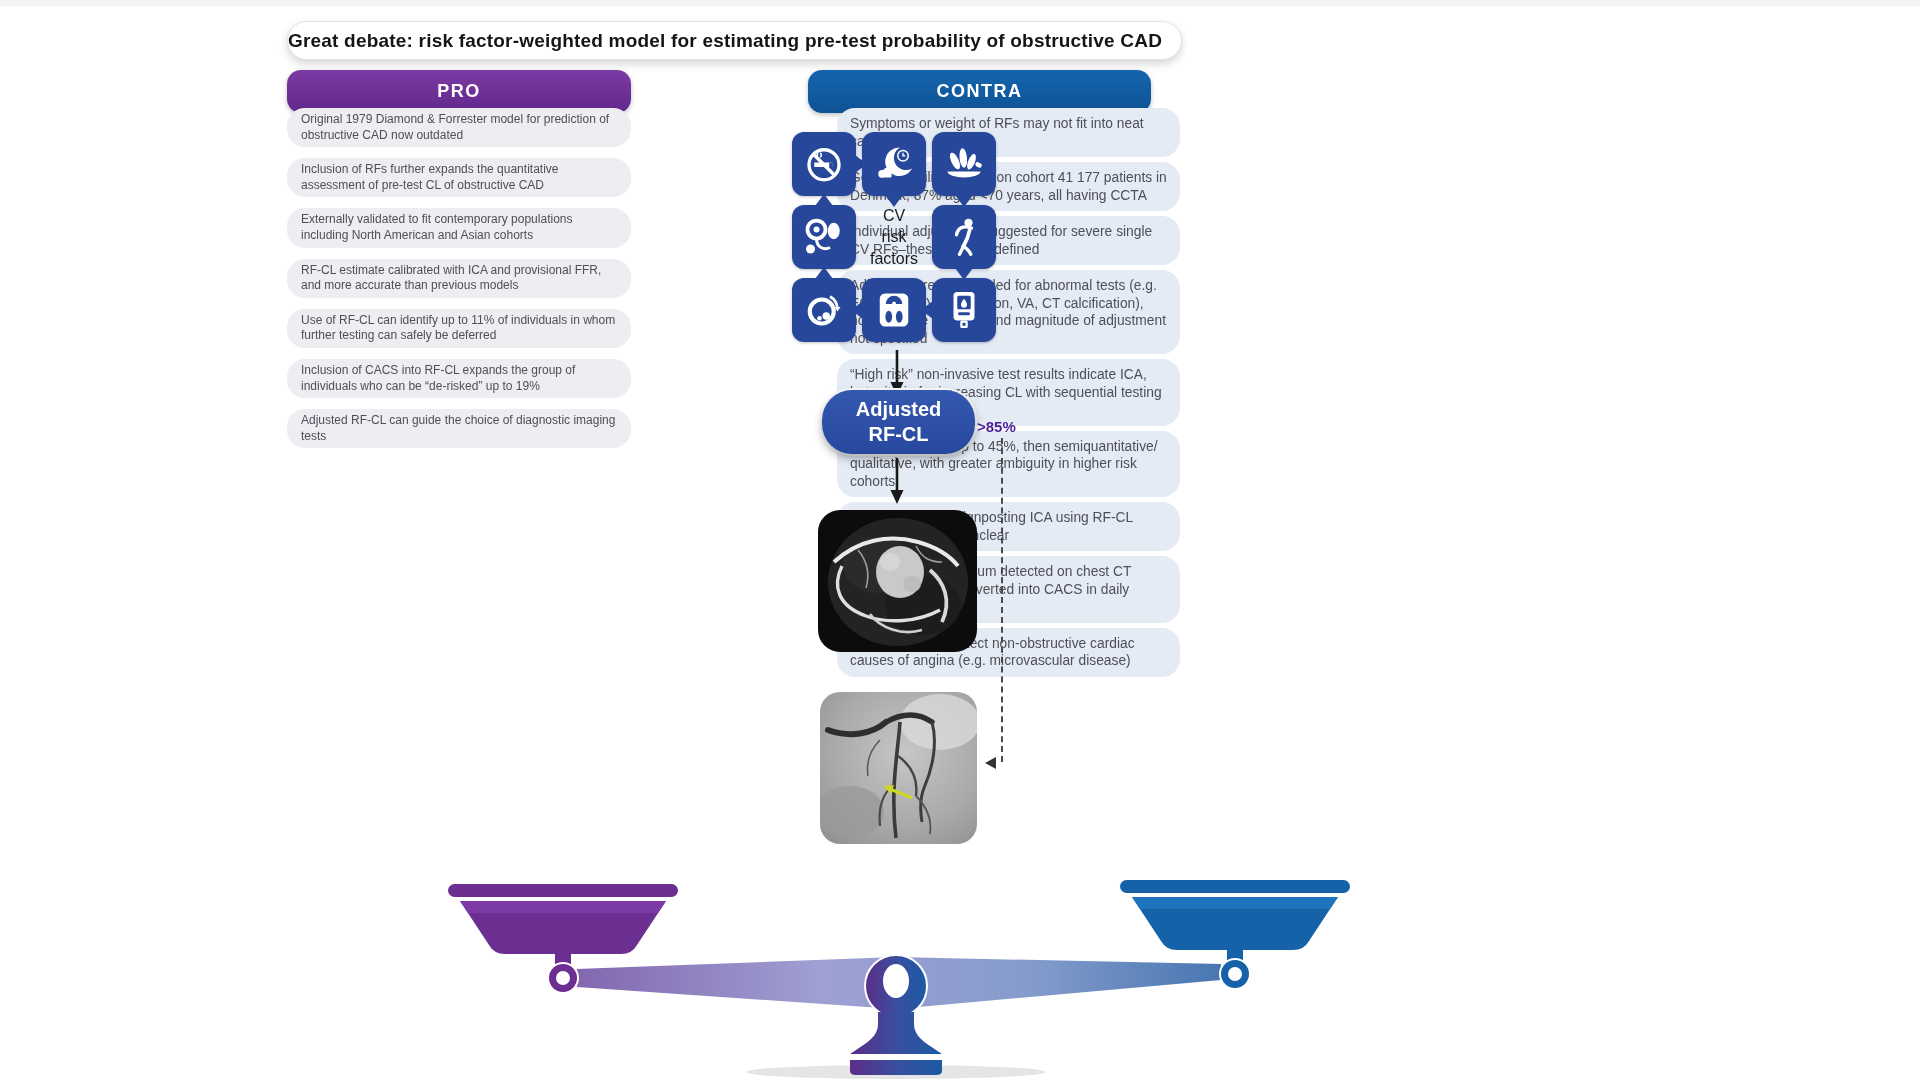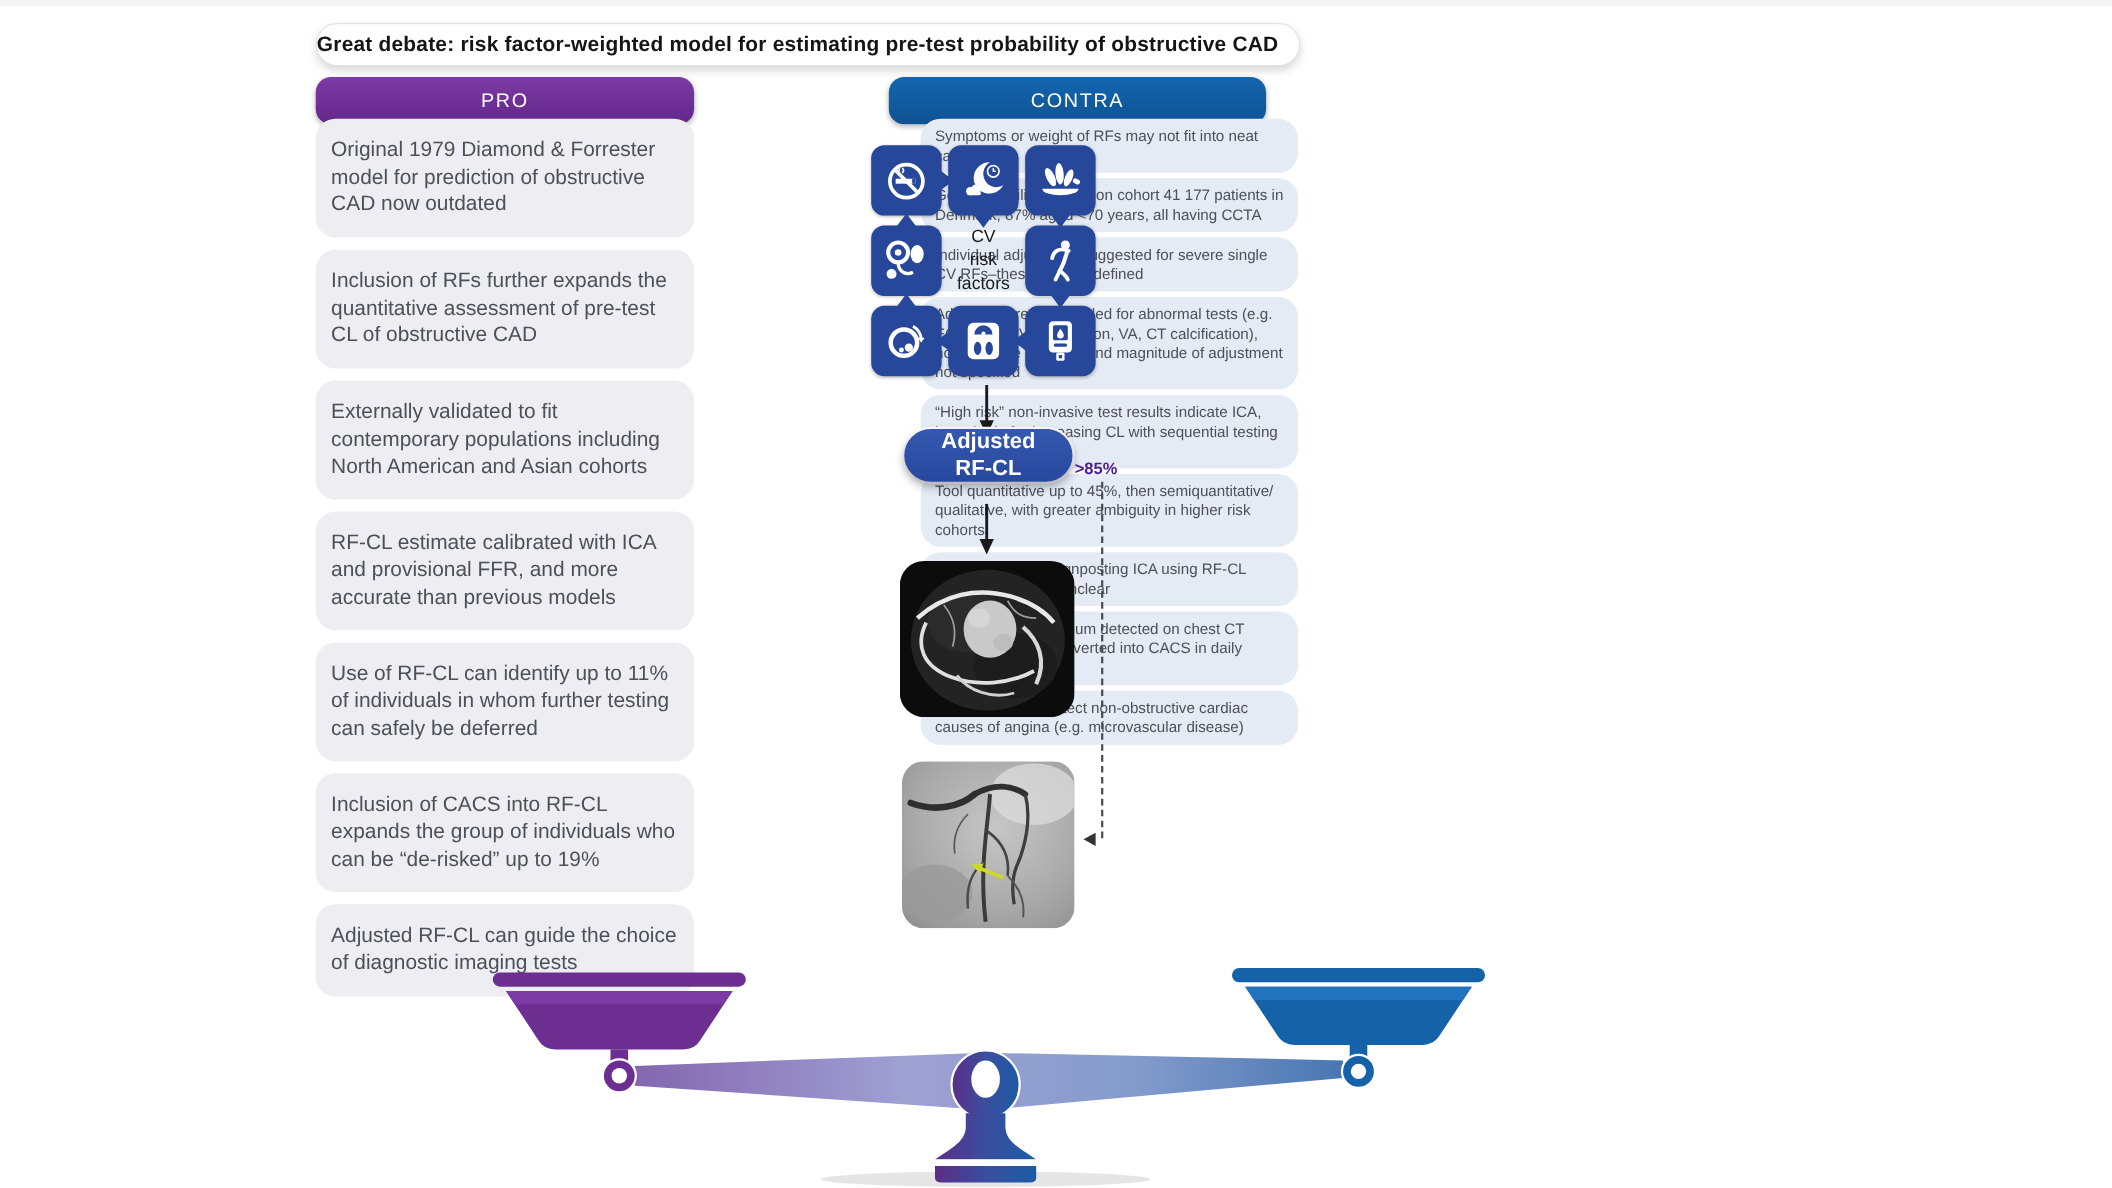--- a/index.html
+++ b/index.html
@@ -8,52 +8,52 @@
   .stage::before{content:"";position:absolute;left:0;top:0;width:100%;height:6px;background:#f4f4f4;}
 
   
   .title-pill{position:absolute;left:287px;top:21px;width:893px;height:37px;background:#fff;
     border:1px solid #e2e2e2;border-radius:22px;box-shadow:0 4px 9px rgba(0,0,0,.16);
     display:flex;align-items:center;justify-content:flex-start;}
   .title-pill span{font-size:19px;font-weight:600;color:#151515;letter-spacing:.2px;}
 
   
   .col-header{position:absolute;top:70px;height:43px;border-radius:14px;display:flex;align-items:center;
-    justify-content:center;color:#fff;font-size:18px;font-weight:400;letter-spacing:1.5px;
+    justify-content:center;color:#fff;font-size:18px;font-weight:700;letter-spacing:1.5px;
     box-shadow:0 2px 5px rgba(0,0,0,.25);}
   .col-header.pro{left:287px;width:344px;background:linear-gradient(180deg,#7b3aa4,#63278b);}
   .col-header.contra{left:808px;width:343px;background:linear-gradient(180deg,#1465ae,#0f5294);}
 
   
   .col{position:absolute;display:flex;flex-direction:column;}
   .pro-col{left:287px;top:108px;width:344px;gap:11px;}
   .contra-col{left:837px;top:108px;width:343px;gap:5px;}
   .bubble{border-radius:18px;color:#4e4f58;box-sizing:border-box;}
-  .pro-col .bubble{background:#ededf2;padding:17px 14px;font-size:19px;line-height:1.3;}
+  .pro-col .bubble{background:#ededf2;padding:4px 14px;font-size:12px;line-height:1.3;}
   .contra-col .bubble{background:#e4ebf5;padding:7px 13px;font-size:13.8px;line-height:1.27;}
 
   
   .icon-grid{position:absolute;left:792px;top:132px;display:grid;
     grid-template-columns:repeat(3,64px);grid-template-rows:repeat(3,64px);gap:9px 6px;}
   .tile{position:relative;background:#26479a;border-radius:12px;display:flex;align-items:center;
     justify-content:center;box-shadow:0 1px 3px rgba(0,0,0,.25);}
   .tile svg{width:48px;height:48px;display:block;}
   .ptr{position:absolute;width:0;height:0;border-style:solid;border-color:transparent;}
   .ptr-r{right:-11px;top:23px;border-width:9px 0 9px 12px;border-left-color:#26479a;}
   .ptr-l{left:-11px;top:23px;border-width:9px 12px 9px 0;border-right-color:#26479a;}
   .ptr-d{bottom:-11px;left:23px;border-width:12px 9px 0 9px;border-top-color:#26479a;}
   .ptr-u{top:-11px;left:23px;border-width:0 9px 12px 9px;border-bottom-color:#26479a;}
   .grid-label{display:flex;align-items:center;justify-content:center;text-align:center;
     font-size:16px;font-weight:500;color:#1b1b1b;line-height:1.35;word-spacing:9999px;}
 
   
   .flow-arrow{position:absolute;left:889px;width:16px;height:46px;}
   .arrow-1{top:350px;}
   .arrow-2{top:458px;}
-  .adjusted-box{position:absolute;left:822px;top:390px;width:153px;height:48px;border-radius:30px;
+  .adjusted-box{position:absolute;left:822px;top:390px;width:153px;height:64px;border-radius:30px;
     background:linear-gradient(180deg,#3558b0,#27489e);box-shadow:0 4px 9px rgba(0,0,0,.35),0 0 0 2px #fff;
     display:flex;align-items:center;justify-content:center;text-align:center;color:#fff;
     font-size:20px;font-weight:700;line-height:1.25;word-spacing:9999px;}
   .threshold{position:absolute;left:977px;top:418px;font-size:15px;font-weight:700;color:#4c1d95;}
   .dashed-line{position:absolute;left:1001px;top:438px;height:324px;width:0;
     border-left:2px dashed #4a4a4a;}
   .dashed-head{position:absolute;left:985px;top:757px;width:0;height:0;border-style:solid;
     border-width:6px 11px 6px 0;border-color:transparent #333 transparent transparent;}
 
   

